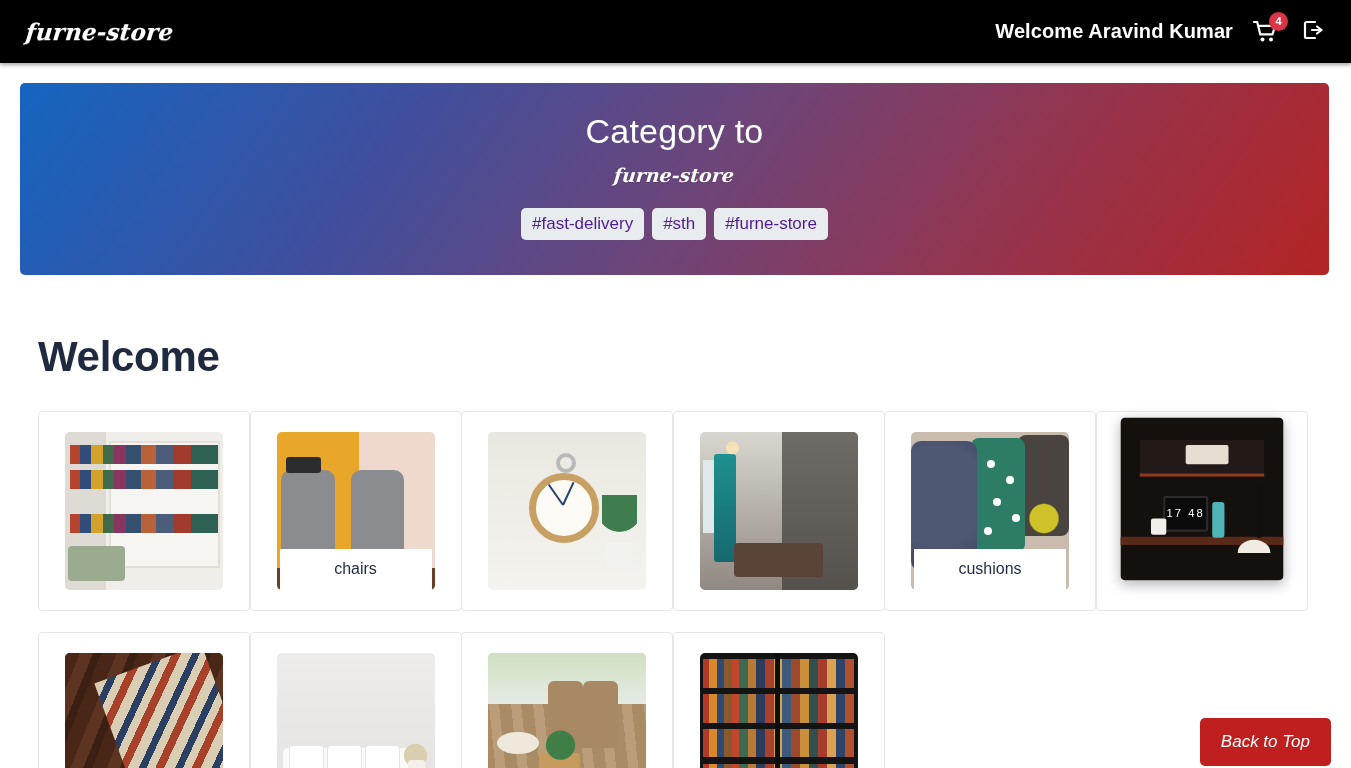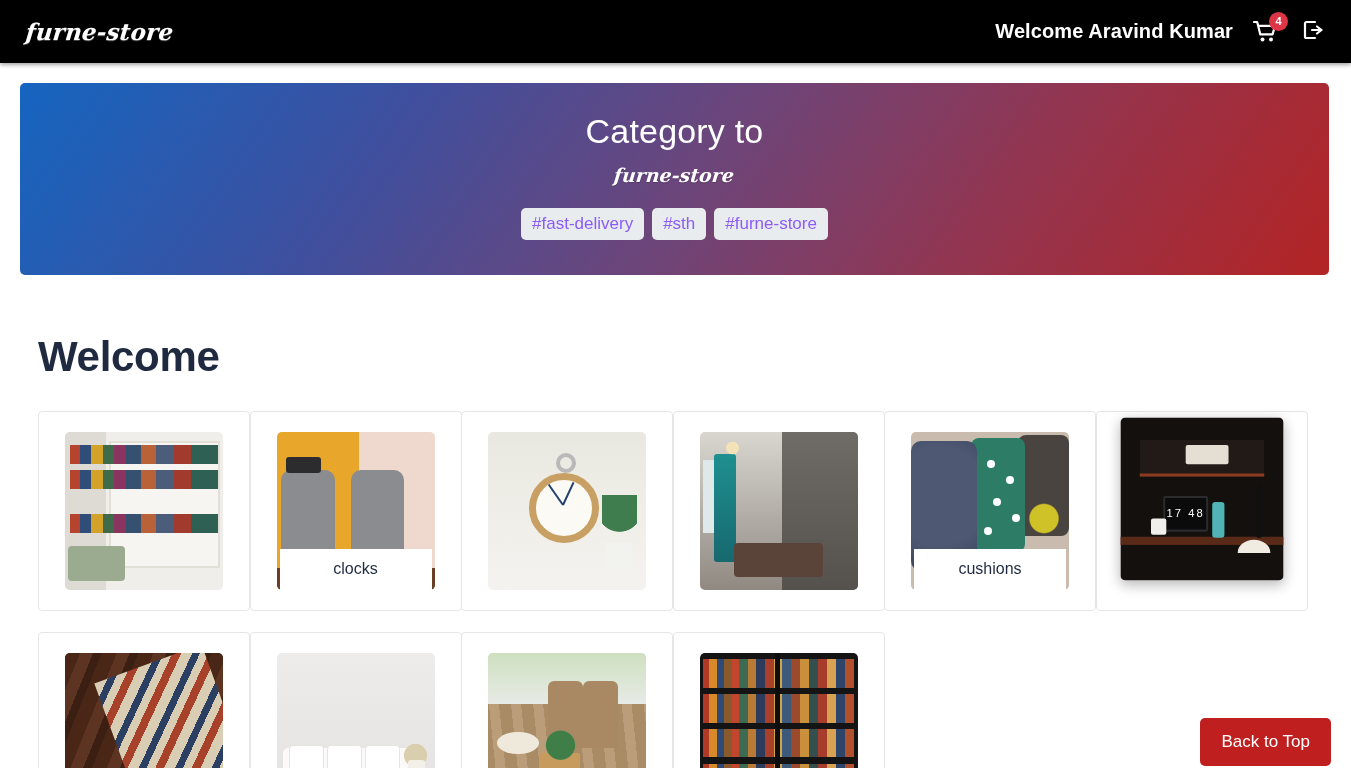--- a/index.html
+++ b/index.html
@@ -99,21 +99,21 @@
     transform: skewX(-6deg);
     text-shadow: 0 1px 1px rgba(0,0,0,.2);
   }
   .tags {
     display: flex;
     gap: 8px;
     margin-top: 22px;
   }
   .tag {
     background: #e9ecef;
-    color: #8b5cf6;
+    color: #4c1d95;
     border-radius: 5px;
     padding: 6px 11px 7px;
     font-size: 17px;
     line-height: 1.15;
     white-space: nowrap;
   }
 
   
   .section-title {
     margin: 58px 0 0 38px;
@@ -284,20 +284,21 @@
     background: #c01f1f;
     color: #ffffff;
     border: none;
     border-radius: 5px;
     padding: 15px 21px 16px;
     font-size: 17px;
     font-family: "Liberation Sans", sans-serif;
     cursor: pointer;
     z-index: 50;
     line-height: 1;
+    font-style: italic;
   }
 </style>
 </head>
 <body>
 
 <div class="header">
   <div class="logo">furne-store</div>
 
   <div class="header-right">
     <div class="welcome-text">Welcome Aravind Kumar</div>
@@ -355,21 +356,21 @@
 
   <div class="cat-card">
     <div class="cat-thumb">
       <div class="scene s-chairs">
         <div class="flr"></div>
           <div class="ch c1"></div>
           <div class="ch c2"></div>
           <div class="hat"></div>
       </div>
     </div>
-    <div class="cat-label">clocks</div>
+    <div class="cat-label">chairs</div>
   </div>
 
   <div class="cat-card">
     <div class="cat-thumb">
       <div class="scene s-clock">
         <div class="ring"></div>
           <div class="face"></div>
         <div class="hand h1"></div>
           <div class="hand h2"></div>
         <div class="plant"></div>

